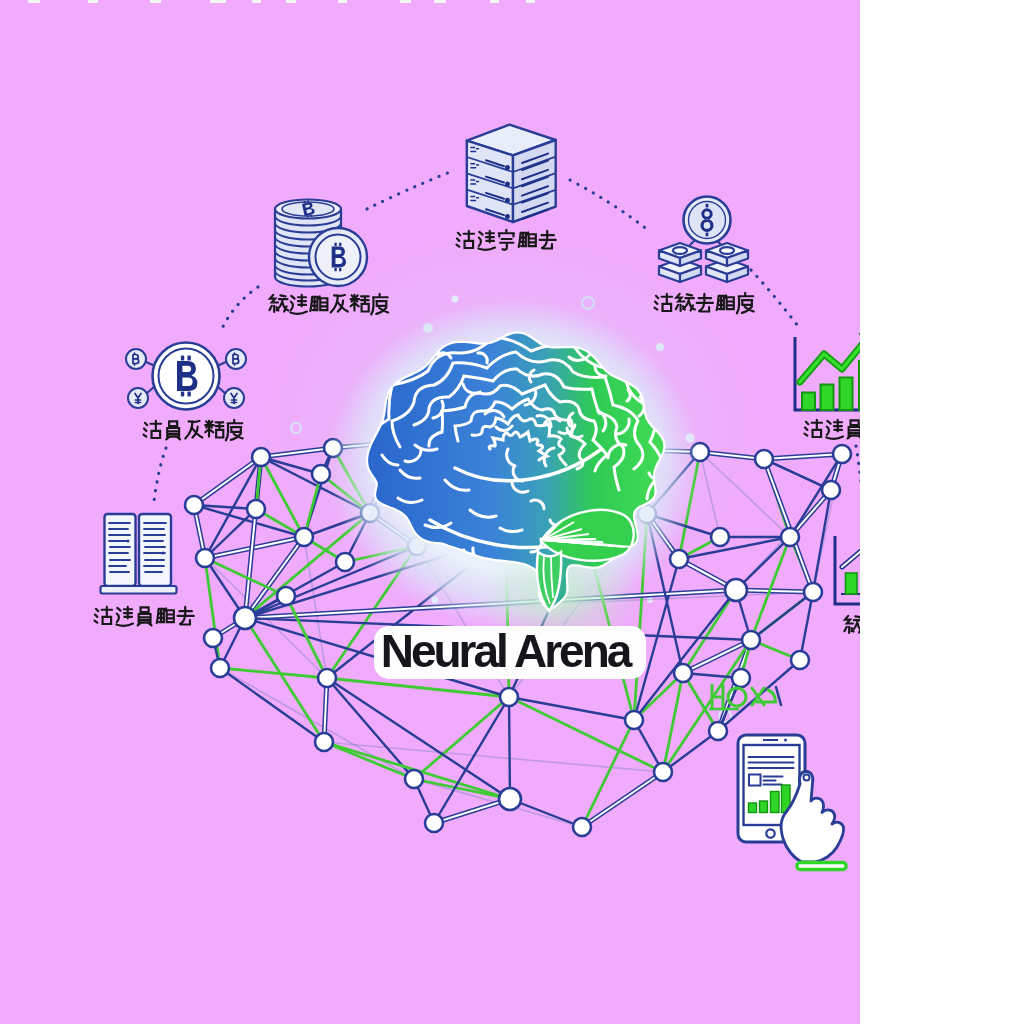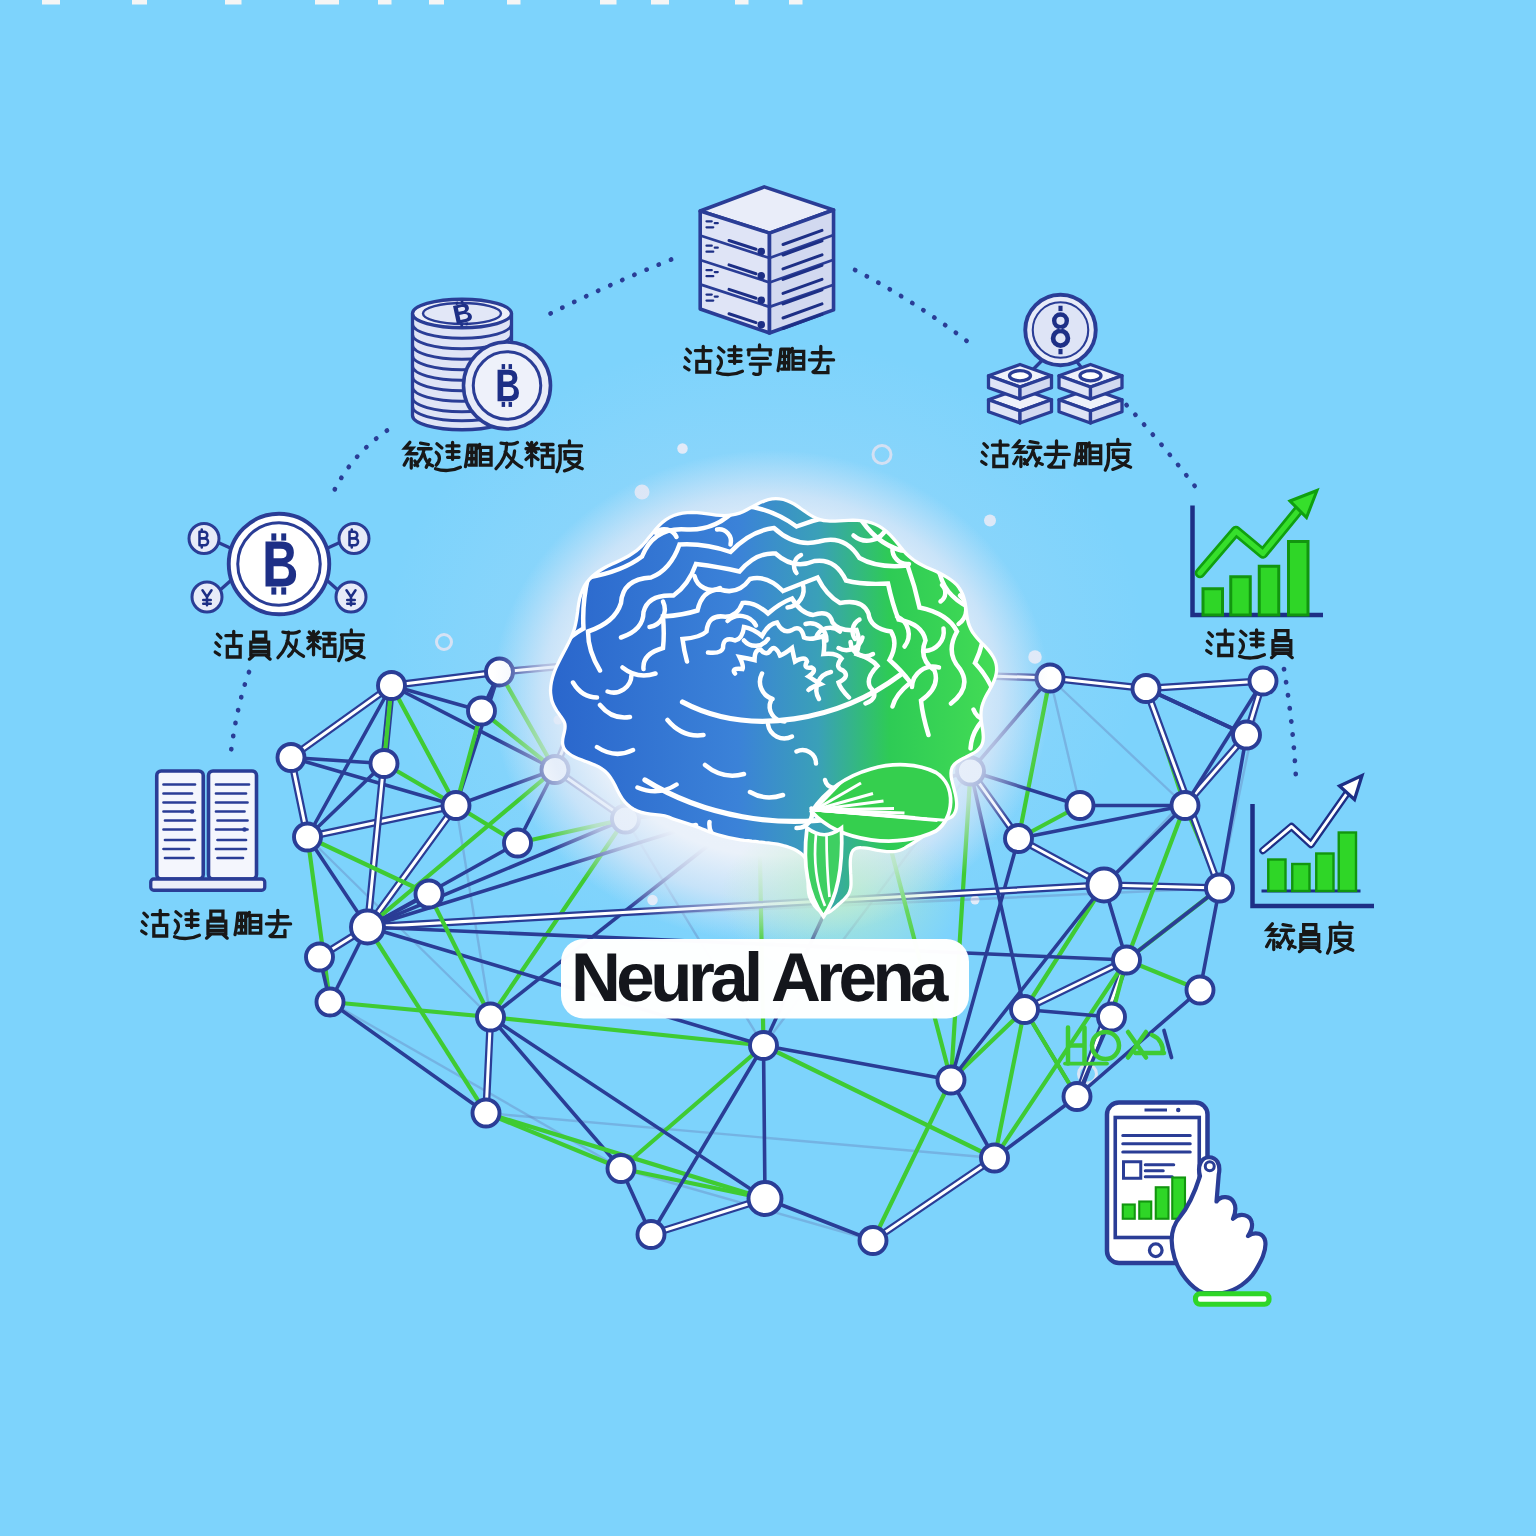--- a/index.html
+++ b/index.html
@@ -1,14 +1,14 @@
 <!DOCTYPE html>
 <html><head><meta charset="utf-8"><style>
 html,body{margin:0;padding:0;background:#fff;}
-#page{position:relative;width:1024px;height:1024px;background:#7dd3fc;overflow:hidden;font-family:"Liberation Sans",sans-serif;}
+#page{position:relative;width:860px;height:1024px;background:#f0abfc;overflow:hidden;font-family:"Liberation Sans",sans-serif;}
 </style></head><body>
 <div id="page">
 <svg width="1024" height="1024" viewBox="0 0 1024 1024">
 <defs>
 <radialGradient id="halo" cx="50%" cy="50%" r="50%">
  <stop offset="0%" stop-color="#eef3fb" stop-opacity="1"></stop>
  <stop offset="65%" stop-color="#eaf1fa" stop-opacity="1"></stop>
  <stop offset="82%" stop-color="#dde8f8" stop-opacity="0.75"></stop>
  <stop offset="100%" stop-color="#dde8f8" stop-opacity="0"></stop>
 </radialGradient>

